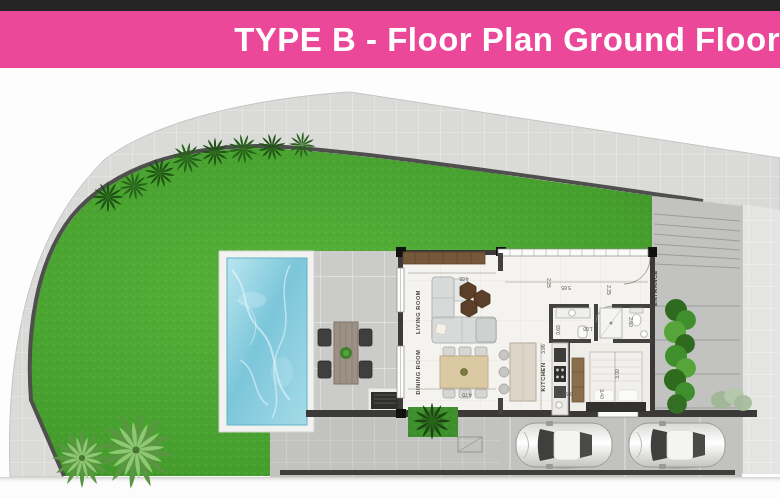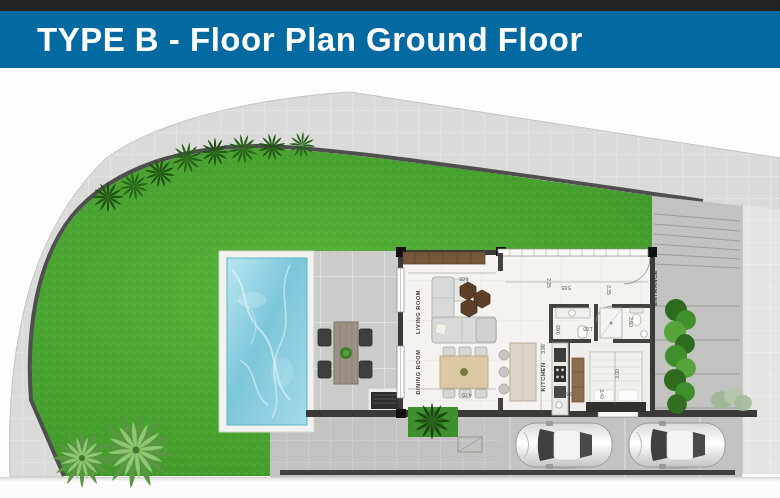--- a/index.html
+++ b/index.html
@@ -1,20 +1,20 @@
 <!DOCTYPE html>
 <html><head>
 <meta charset="utf-8">
 <style>
   html,body{margin:0;padding:0;background:#ffffff;}
   #stage{position:relative;width:780px;height:498px;overflow:hidden;background:#fdfdfd;
          font-family:"Liberation Sans",sans-serif;}
   #top-strip{position:absolute;left:0;top:0;width:780px;height:11px;background:#242424;}
-  #title-bar{position:absolute;left:0;top:11px;width:780px;height:57px;background:#0369a1;
-             display:flex;align-items:center;justify-content:flex-start;padding-left:37px;box-sizing:border-box;}
+  #title-bar{position:absolute;left:0;top:11px;width:780px;height:57px;background:#ec4899;
+             display:flex;align-items:center;justify-content:flex-end;padding-left:54px;box-sizing:border-box;}
   #title-bar h1{margin:0;color:#ffffff;font-size:33px;font-weight:700;letter-spacing:.5px;
                 font-family:"Liberation Sans",sans-serif;}
   svg{position:absolute;left:0;top:0;}
   .room-label{font:600 5.6px "Liberation Sans",sans-serif;fill:#4c473f;letter-spacing:.6px;text-anchor:middle;}
   .dim{font:4.8px "Liberation Sans",sans-serif;fill:#59544c;text-anchor:middle;}
   .tileline{stroke:rgba(255,255,255,.55);stroke-width:1.2;}
 </style>
 </head>
 <body>
 

